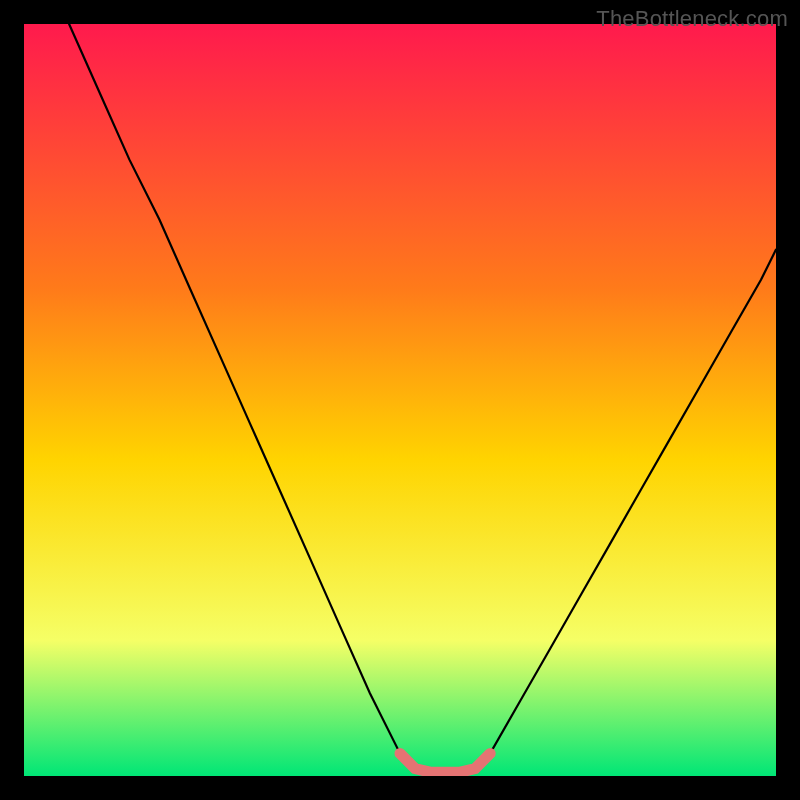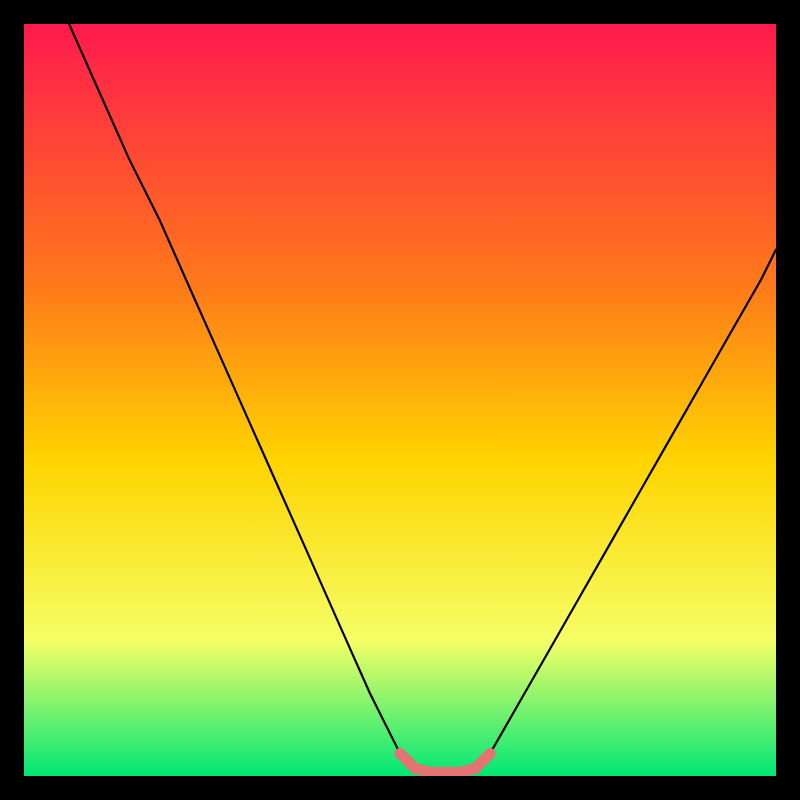--- a/index.html
+++ b/index.html
@@ -36,20 +36,21 @@
     background: #000;
   }
   svg {
     display: block;
   }
 </style>
 </head>
 <body>
 
 <div class="frame">
+  <div class="watermark">TheBottleneck.com</div>
 
   <div class="plot-wrap">
     <svg id="chart-svg" width="752" height="752" viewBox="0 0 752 752">
       <defs>
         <linearGradient id="bg-grad" x1="0" y1="0" x2="0" y2="1">
           <stop id="g0" offset="0%" stop-color="#ff1a4d"></stop>
           <stop id="g1" offset="35%" stop-color="#ff7a1a"></stop>
           <stop id="g2" offset="58%" stop-color="#ffd400"></stop>
           <stop id="g3" offset="82%" stop-color="#f5ff66"></stop>
           <stop id="g4" offset="100%" stop-color="#00e676"></stop>

